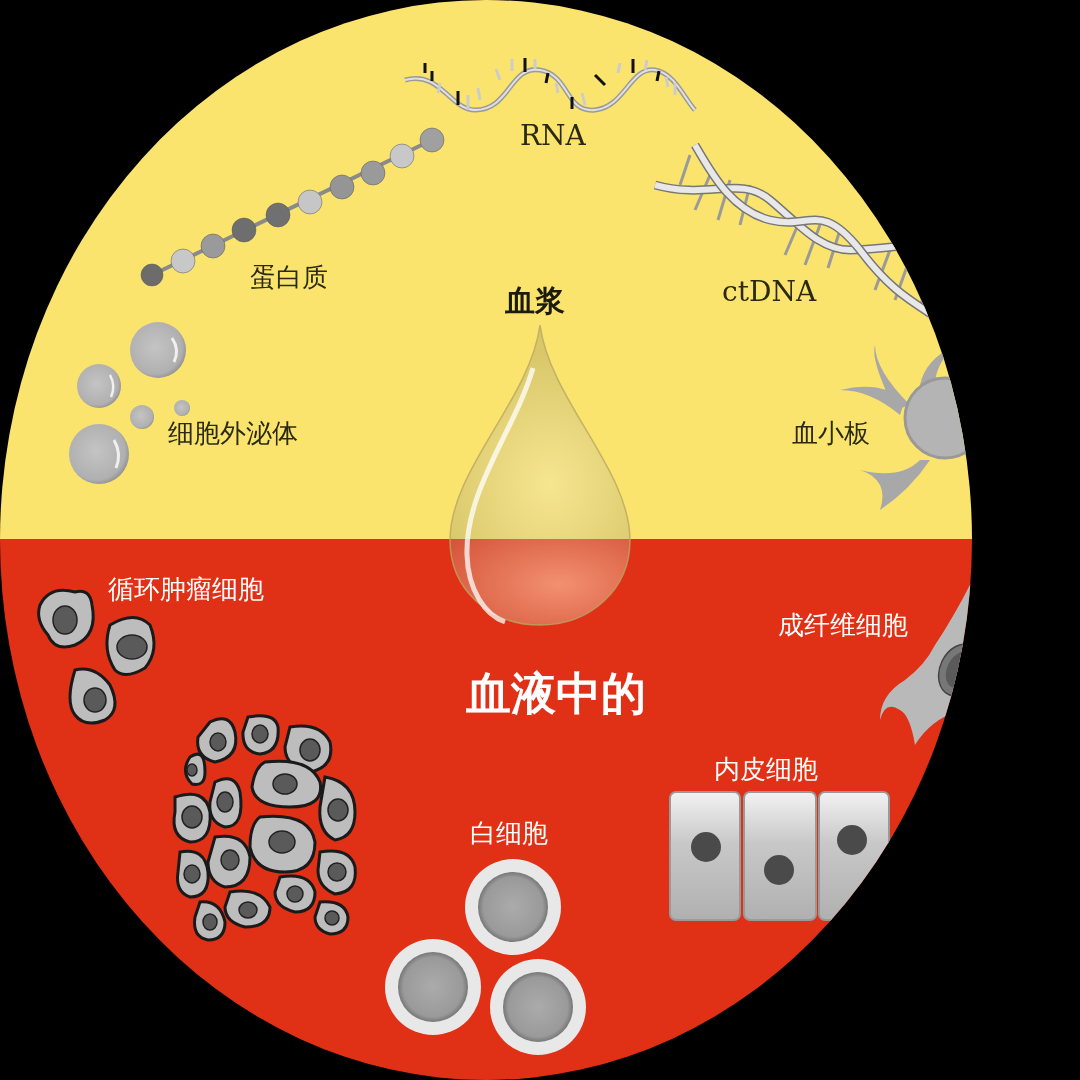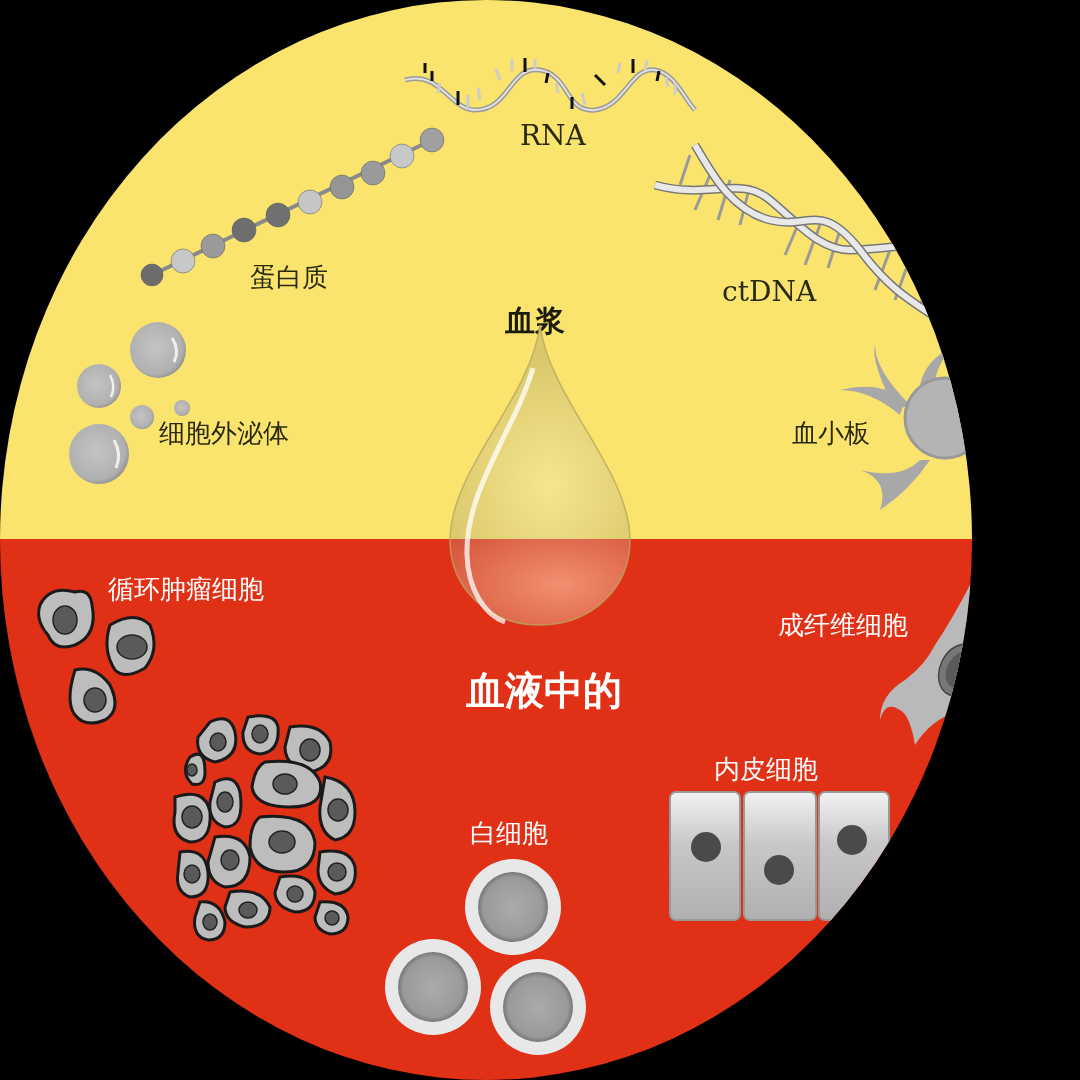--- a/index.html
+++ b/index.html
@@ -99,37 +99,37 @@
     </defs>
     <circle cx="98" cy="30" r="28" fill="url(#bub)"></circle>
     <circle cx="39" cy="66" r="22" fill="url(#bub)"></circle>
     <circle cx="82" cy="97" r="12" fill="url(#bub)"></circle>
     <circle cx="122" cy="88" r="8" fill="url(#bub)"></circle>
     <circle cx="39" cy="134" r="30" fill="url(#bub)"></circle>
     <path d="M112,18 Q120,30 114,42" stroke="#f0f0f0" stroke-width="3" fill="none"></path>
     <path d="M50,55 Q56,66 51,77" stroke="#f0f0f0" stroke-width="2.5" fill="none"></path>
     <path d="M54,120 Q62,134 56,148" stroke="#f0f0f0" stroke-width="3" fill="none"></path>
   </svg>
-  <div class="lbl dark" style="left:159px;top:420px;">细胞外泌体</div>
+  <div class="lbl dark" style="left:168px;top:420px;">细胞外泌体</div>
 
   <svg style="left:820px;top:340px;" width="240" height="180" viewBox="0 0 240 180">
     <g fill="#a8a8a8">
       <path d="M85,60 Q60,40 20,50 Q50,50 80,75 Z"></path>
       <path d="M100,45 Q105,20 135,5 Q115,25 115,45 Z"></path>
       <path d="M75,70 Q50,20 55,5 Q55,30 90,65 Z"></path>
       <path d="M100,120 Q80,140 40,130 Q70,140 60,170 Q90,150 110,120 Z"></path>
       <path d="M150,110 Q170,140 160,175 Q175,140 160,105 Z"></path>
       <path d="M155,75 Q200,80 230,75 Q190,90 155,95 Z"></path>
     </g>
     <circle cx="125" cy="78" r="40" fill="#b4b4b4" stroke="#999" stroke-width="3"></circle>
     <path d="M142,50 Q158,78 145,104" stroke="#eee" stroke-width="3" fill="none"></path>
   </svg>
   <div class="lbl dark" style="left:792px;top:420px;">血小板</div>
 
-  <div class="title" style="left:505px;top:282px;font-size:30px;color:#1c1c0c;margin-top:20px;">血浆</div>
+  <div class="title" style="left:505px;top:282px;font-size:30px;color:#1c1c0c;">血浆</div>
 
   <svg style="left:445px;top:320px;" width="190" height="310" viewBox="0 0 190 310">
     <defs>
       <clipPath id="dropclip">
         <path d="M95,5 C105,80 185,150 185,220 C185,270 145,305 95,305 C45,305 5,270 5,220 C5,150 85,80 95,5 Z"></path>
       </clipPath>
       <radialGradient id="dropTop" cx="0.55" cy="0.75" r="0.6">
         <stop offset="0" stop-color="#f6e690"></stop>
           <stop offset="1" stop-color="#d9c76a"></stop>
       </radialGradient>
@@ -139,21 +139,21 @@
       </radialGradient>
     </defs>
     <g clip-path="url(#dropclip)">
       <rect x="0" y="0" width="190" height="219" fill="url(#dropTop)"></rect>
       <rect x="0" y="219" width="190" height="100" fill="url(#dropBot)"></rect>
     </g>
     <path d="M95,5 C105,80 185,150 185,220 C185,270 145,305 95,305 C45,305 5,270 5,220 C5,150 85,80 95,5 Z" fill="none" stroke="#b8a860" stroke-width="1.5" opacity="0.8"></path>
     <path d="M88,48 C70,110 20,170 22,235 C23,270 40,295 60,302" fill="none" stroke="#ffffff" stroke-width="5" opacity="0.75"></path>
   </svg>
 
-  <div class="title" style="left:466px;top:666px;font-size:39px;color:#fff;">血液中的</div>
+  <div class="title" style="left:466px;top:666px;font-size:45px;color:#fff;">血液中的</div>
 
   <svg style="left:30px;top:580px;" width="150" height="150" viewBox="0 0 150 150">
     <g stroke="#1a1a1a" stroke-width="3" fill="#bdbdbd">
       <path d="M10,25 Q20,5 45,12 Q60,8 62,25 Q68,55 45,65 Q25,72 18,55 Q5,40 10,25 Z"></path>
       <path d="M80,45 Q105,30 120,45 Q130,70 115,88 Q95,100 85,90 Q72,70 80,45 Z"></path>
       <path d="M45,90 Q65,85 80,105 Q92,130 75,140 Q55,148 45,135 Q35,122 45,90 Z"></path>
     </g>
     <g fill="#5a5a5a" stroke="#222" stroke-width="1.5">
       <ellipse cx="35" cy="40" rx="12" ry="14"></ellipse>
       <ellipse cx="102" cy="67" rx="15" ry="12"></ellipse>

